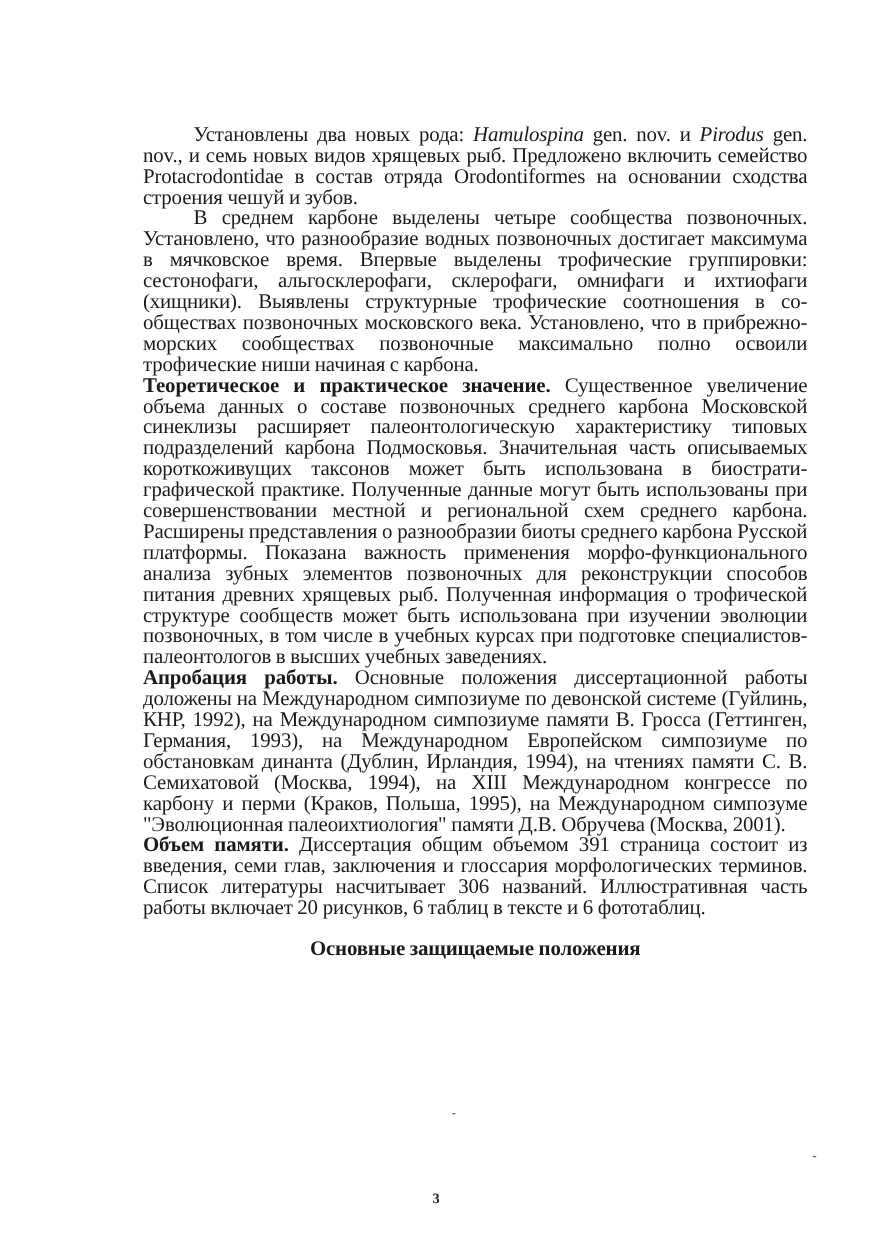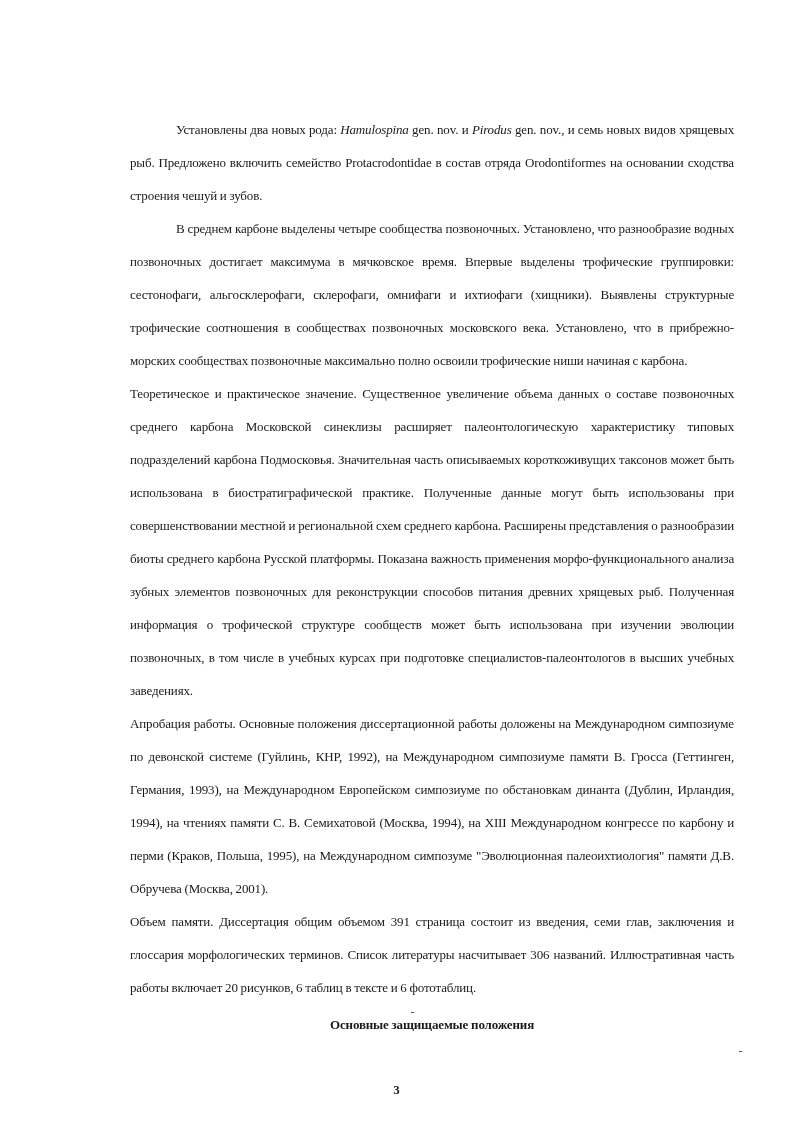--- a/index.html
+++ b/index.html
@@ -13,43 +13,43 @@
       position: relative;
       overflow: hidden;
       font-family: "Liberation Serif", "DejaVu Serif", serif;
       color: #1a1a1a;
     }
     .page {
       position: absolute;
       left: 130px;
       top: 113px;
       width: 604px;
-      font-size: 13px;
-      line-height: 33px;
+      font-size: 19px;
+      line-height: 19px;
       text-align: justify;
       letter-spacing: -0.15px;
       word-spacing: -0.3px;
     }
     .para {
       margin: 0;
       hyphens: manual;
     }
     .indent {
       text-indent: 46px;
     }
     .bold-lead {
-      font-weight: normal;
+      font-weight: bold;
     }
     .italic {
       font-style: italic;
     }
     .heading {
       text-align: center;
       font-weight: bold;
-      margin: 4px;
+      margin: 18px;
     }
     .page-number {
       position: absolute;
       left: 0;
       width: 793px;
       top: 1082px;
       text-align: center;
       font-family: "Liberation Serif", serif;
       font-weight: bold;
       font-size: 13px;

